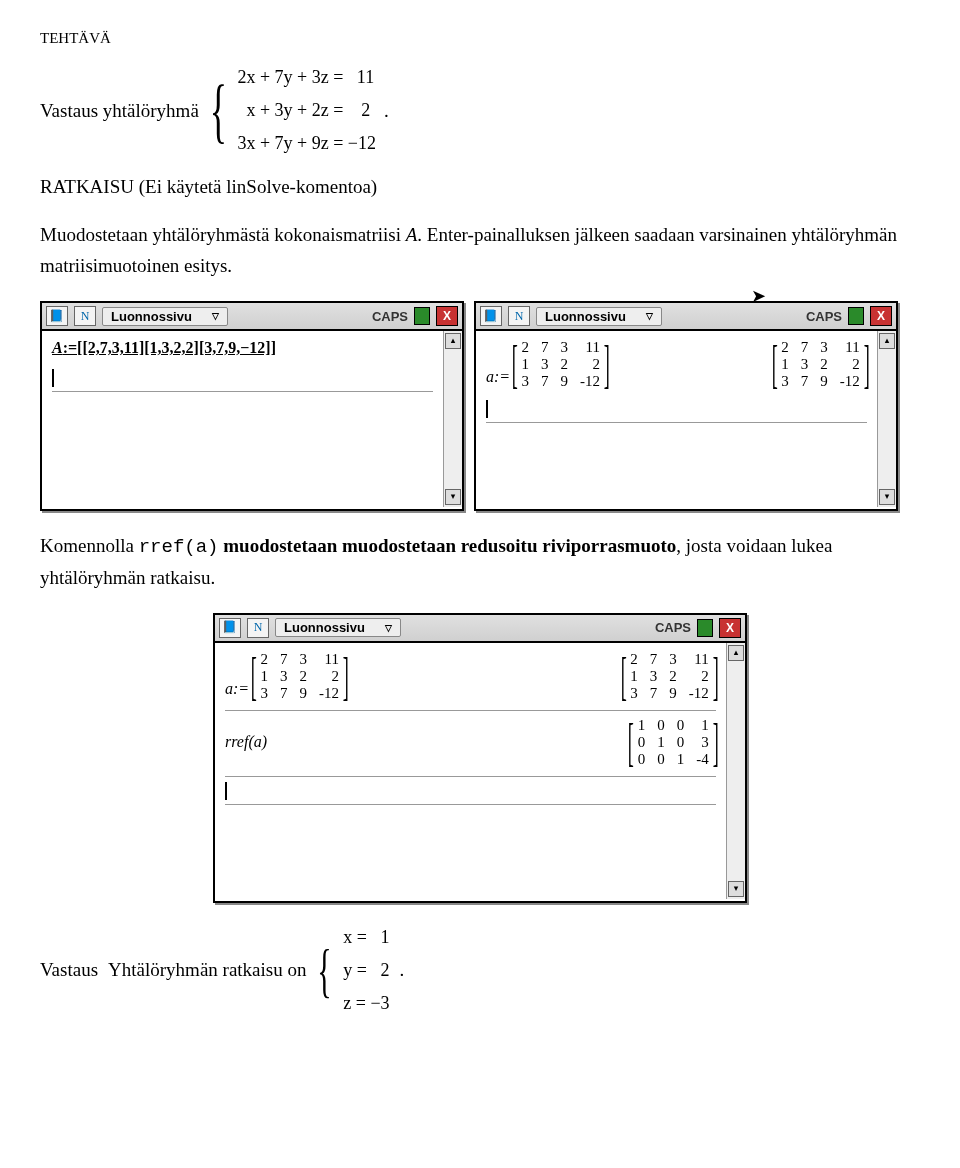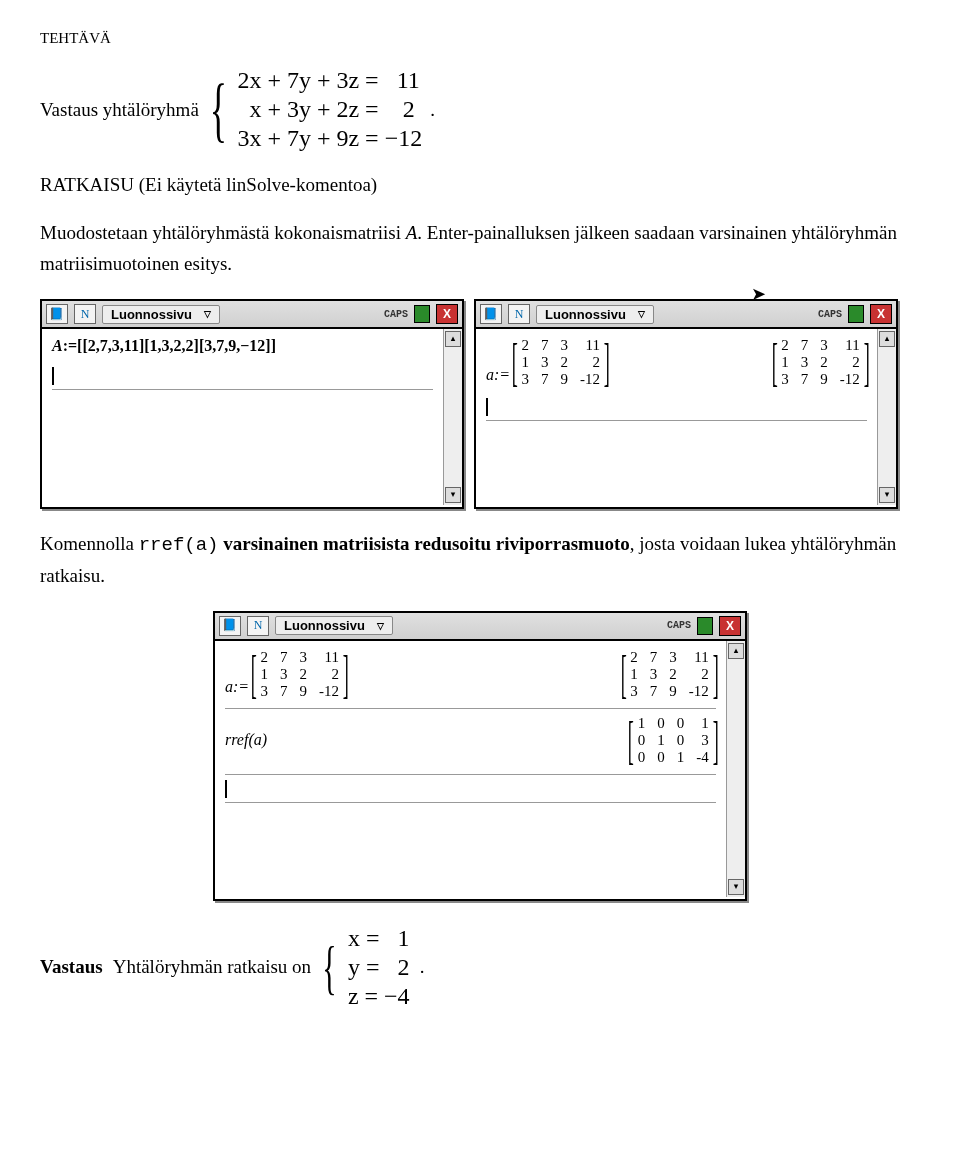--- a/index.html
+++ b/index.html
@@ -34,22 +34,22 @@
       font-size: 60px;
       line-height: 0.8;
       font-family: serif;
       display: inline-block;
       transform: scaleX(0.5);
       margin: 0 -6px;
     }
     .eq-stack {
       display: inline-flex;
       flex-direction: column;
-      gap: 2px;
-      font-size: 24px;
+      gap: 12px;
+      font-size: 18px;
     }
     .eq-stack div { white-space: pre; }
     .para {
       margin: 18px 0;
       line-height: 1.6;
     }
     .screens {
       display: flex;
       gap: 10px;
       flex-wrap: wrap;
@@ -89,28 +89,28 @@
     .tab-label {
       font-family: Arial, sans-serif;
       font-weight: bold;
       font-size: 13px;
       background: #eee;
       border: 1px solid #888;
       padding: 1px 8px;
       border-radius: 2px;
       display: inline-flex;
       align-items: center;
-      gap: 12px;
+      gap: 20px;
     }
     .tab-label .tri {
       font-size: 9px;
     }
     .caps {
-      font-family: Liberation Mono, monospace;
-      font-size: 10px;
+      font-family: Liberation Sans, sans-serif;
+      font-size: 13px;
       font-weight: bold;
       color: #333;
       margin-left: auto;
     }
     .redX {
       width: 20px;
       height: 18px;
       background: #c83232;
       color: #fff;
       font-weight: bold;
@@ -208,21 +208,21 @@
       display: inline-block;
       vertical-align: middle;
     }
     .mono { font-family: "Courier New", monospace; font-style: normal; }
     .answer-row {
       display: flex;
       align-items: center;
       gap: 10px;
       margin-top: 24px;
     }
-    .bold-label { font-weight: bold; }
+    .bold-label { font-weight: normal; }
     .cursor-arrow {
       position: absolute;
       top: -18px;
       right: 130px;
       font-size: 18px;
       color: #000;
       pointer-events: none;
     }
     .input-foot {
       flex:1;
@@ -262,21 +262,21 @@
       <span class="tab-label">
           <span>Luonnossivu</span>
           <span class="tri">▽</span>
         </span>
       <span class="caps">CAPS</span>
       <span class="greenSq"></span>
       <span class="redX">X</span>
     </div>
     <div class="calc-body">
       <div class="calc-content">
-        <div style="font-weight:bold; font-style:normal;">
+        <div style="font-weight:bold; font-style:normal;text-decoration:underline;">
           <span style="font-style:italic;font-weight:bold;">A</span>:=[[2,7,3,11][1,3,2,2][3,7,9,−12]]
         </div>
         <div style="margin-top:10px;"><span class="cursor-line"></span></div>
         <div class="input-foot"></div>
       </div>
       <div class="scroll-col">
         <div class="scroll-btn">▴</div>
         <div class="scroll-btn">▾</div>
       </div>
     </div>
@@ -363,21 +363,21 @@
         <div class="scroll-btn">▴</div>
         <div class="scroll-btn">▾</div>
       </div>
     </div>
   </div>
 
 </div>
 
 <div class="para">
   <span>Komennolla </span><span class="mono">rref(a)</span>
-  <span><b><span> varsinainen matriisista redusoitu riviporrasmuoto</span></b></span><span>, josta voidaan lukea yhtälöryhmän ratkaisu.</span>
+  <span><b><span> muodostetaan muodostetaan redusoitu riviporrasmuoto</span></b></span><span>, josta voidaan lukea yhtälöryhmän ratkaisu.</span>
 </div>
 
 <div class="screens" style="justify-content:center;">
   <div class="calc-window wide">
     <div class="calc-titlebar">
       <span class="tb-icon">📘</span>
       <span class="tb-icon" style="color:#06a;">N</span>
       <span class="tab-label">
           <span>Luonnossivu</span>
           <span class="tri">▽</span>
@@ -489,16 +489,16 @@
   </div>
 </div>
 
 <div class="answer-row">
   <span class="bold-label">Vastaus</span>
   <span>Yhtälöryhmän ratkaisu on</span>
   <span class="brace-small">{</span>
   <span class="eq-stack">
     <div>x =   1</div>
     <div>y =   2</div>
-    <div>z = −4</div>
+    <div>z = −3</div>
   </span>
   <span>.</span>
 </div>
 
 </body></html>

